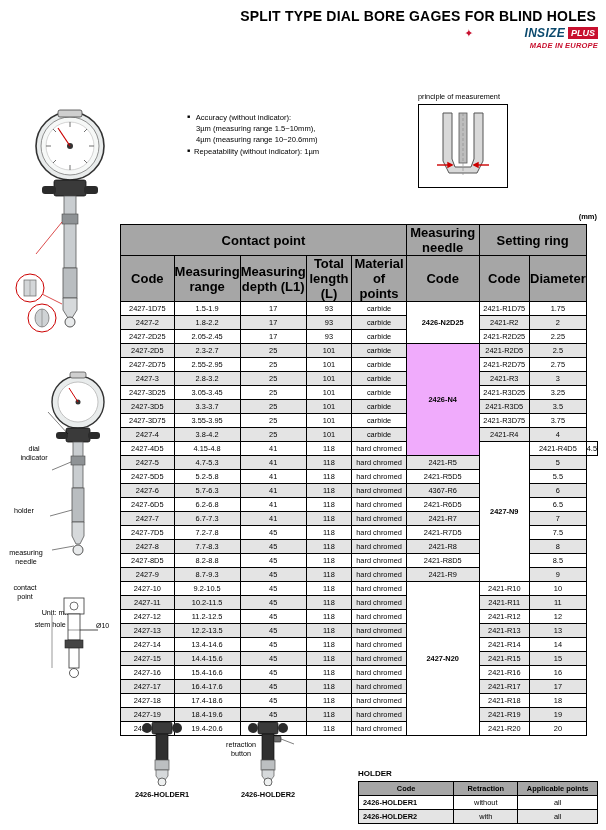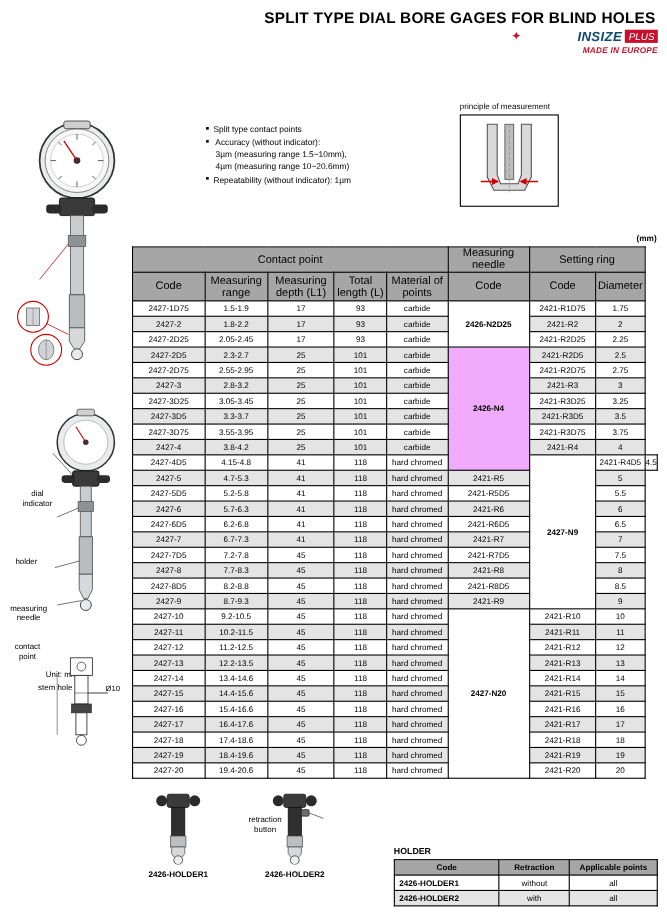--- a/index.html
+++ b/index.html
@@ -17,21 +17,21 @@
   .title{
     position:absolute;left:0;top:8px;width:596px;text-align:right;
     font-size:14px;font-weight:bold;letter-spacing:.2px;
   }
   .brandbox{position:absolute;right:8px;top:26px;text-align:right;}
   .brand-line{display:flex;align-items:center;justify-content:flex-end;gap:3px;}
   .brand-ins{
     font-size:12px;font-weight:bold;color:#0c4a6e;font-style:italic;letter-spacing:.3px;margin-left:48px;
   }
   .brand-plus{
-    font-size:9px;font-weight:normal;color:#fff;background:#c8102e;padding:1px 3px;
+    font-size:9px;font-weight:bold;color:#fff;background:#c8102e;padding:1px 3px;
     font-style:italic;
   }
   .brand-made{
     font-size:7.5px;font-weight:bold;color:#c8102e;font-style:italic;margin-top:1px;
     letter-spacing:.2px;
   }
   .redstar{color:#c8102e;font-size:11px;line-height:1;}
 
   
   .bullets{position:absolute;left:185px;top:112px;width:215px;font-size:7.6px;line-height:1.45;}
@@ -50,21 +50,21 @@
 
   
   table.main{
     position:absolute;left:120px;top:224px;border-collapse:collapse;
     font-size:7.4px;width:478px;
   }
   table.main th,table.main td{
     border:1px solid #000;padding:0;height:13px;text-align:center;vertical-align:middle;
   }
   table.main thead th{
-    background:#a6a6a6;font-weight:normal;font-size:10px;margin-top:12px;
+    background:#a6a6a6;font-weight:bold;font-size:13px;margin-top:12px;
   }
   table.main thead tr.h2 th{height:25px;}
   td.code{text-align:left;padding-left:4px;font-weight:normal;}
   th.code-h{text-align:left;padding-left:4px;}
   tr.alt td{background:#e4e4e4;}
   tr.norm td{background:#ffffff;}
   td.span{background:#ffffff;font-weight:bold;}
   tr.alt td.span{background:#f0abfc;}
 
   
@@ -99,21 +99,20 @@
     <div class="brand-line">
       <span class="redstar">✦</span>
       <span class="brand-ins">INSIZE</span>
       <span class="brand-plus">PLUS</span>
     </div>
     <div class="brand-made">MADE IN EUROPE</div>
   </div>
 
   <div class="bullets">
     <ul>
-      <li>Split type contact points</li>
       <li>
         <span>Accuracy (without indicator):</span>
         <span class="sub">3µm (measuring range 1.5~10mm),</span>
         <span class="sub">4µm (measuring range 10~20.6mm)</span>
       </li>
       <li>Repeatability (without indicator): 1µm</li>
     </ul>
   </div>
 
   <div class="pom-label">principle of measurement</div>
@@ -356,21 +355,21 @@
           <td>hard chromed</td>
           <td>2421-R5D5</td>
           <td>5.5</td>
         </tr>
         <tr class="alt">
           <td class="code">2427-6</td>
           <td>5.7-6.3</td>
           <td>41</td>
           <td>118</td>
           <td>hard chromed</td>
-          <td>2421-R6</td>
+          <td>4367-R6</td>
           <td>6</td>
         </tr>
         <tr class="norm">
           <td class="code">2427-6D5</td>
           <td>6.2-6.8</td>
           <td>41</td>
           <td>118</td>
           <td>hard chromed</td>
           <td>2421-R6D5</td>
           <td>6.5</td>

